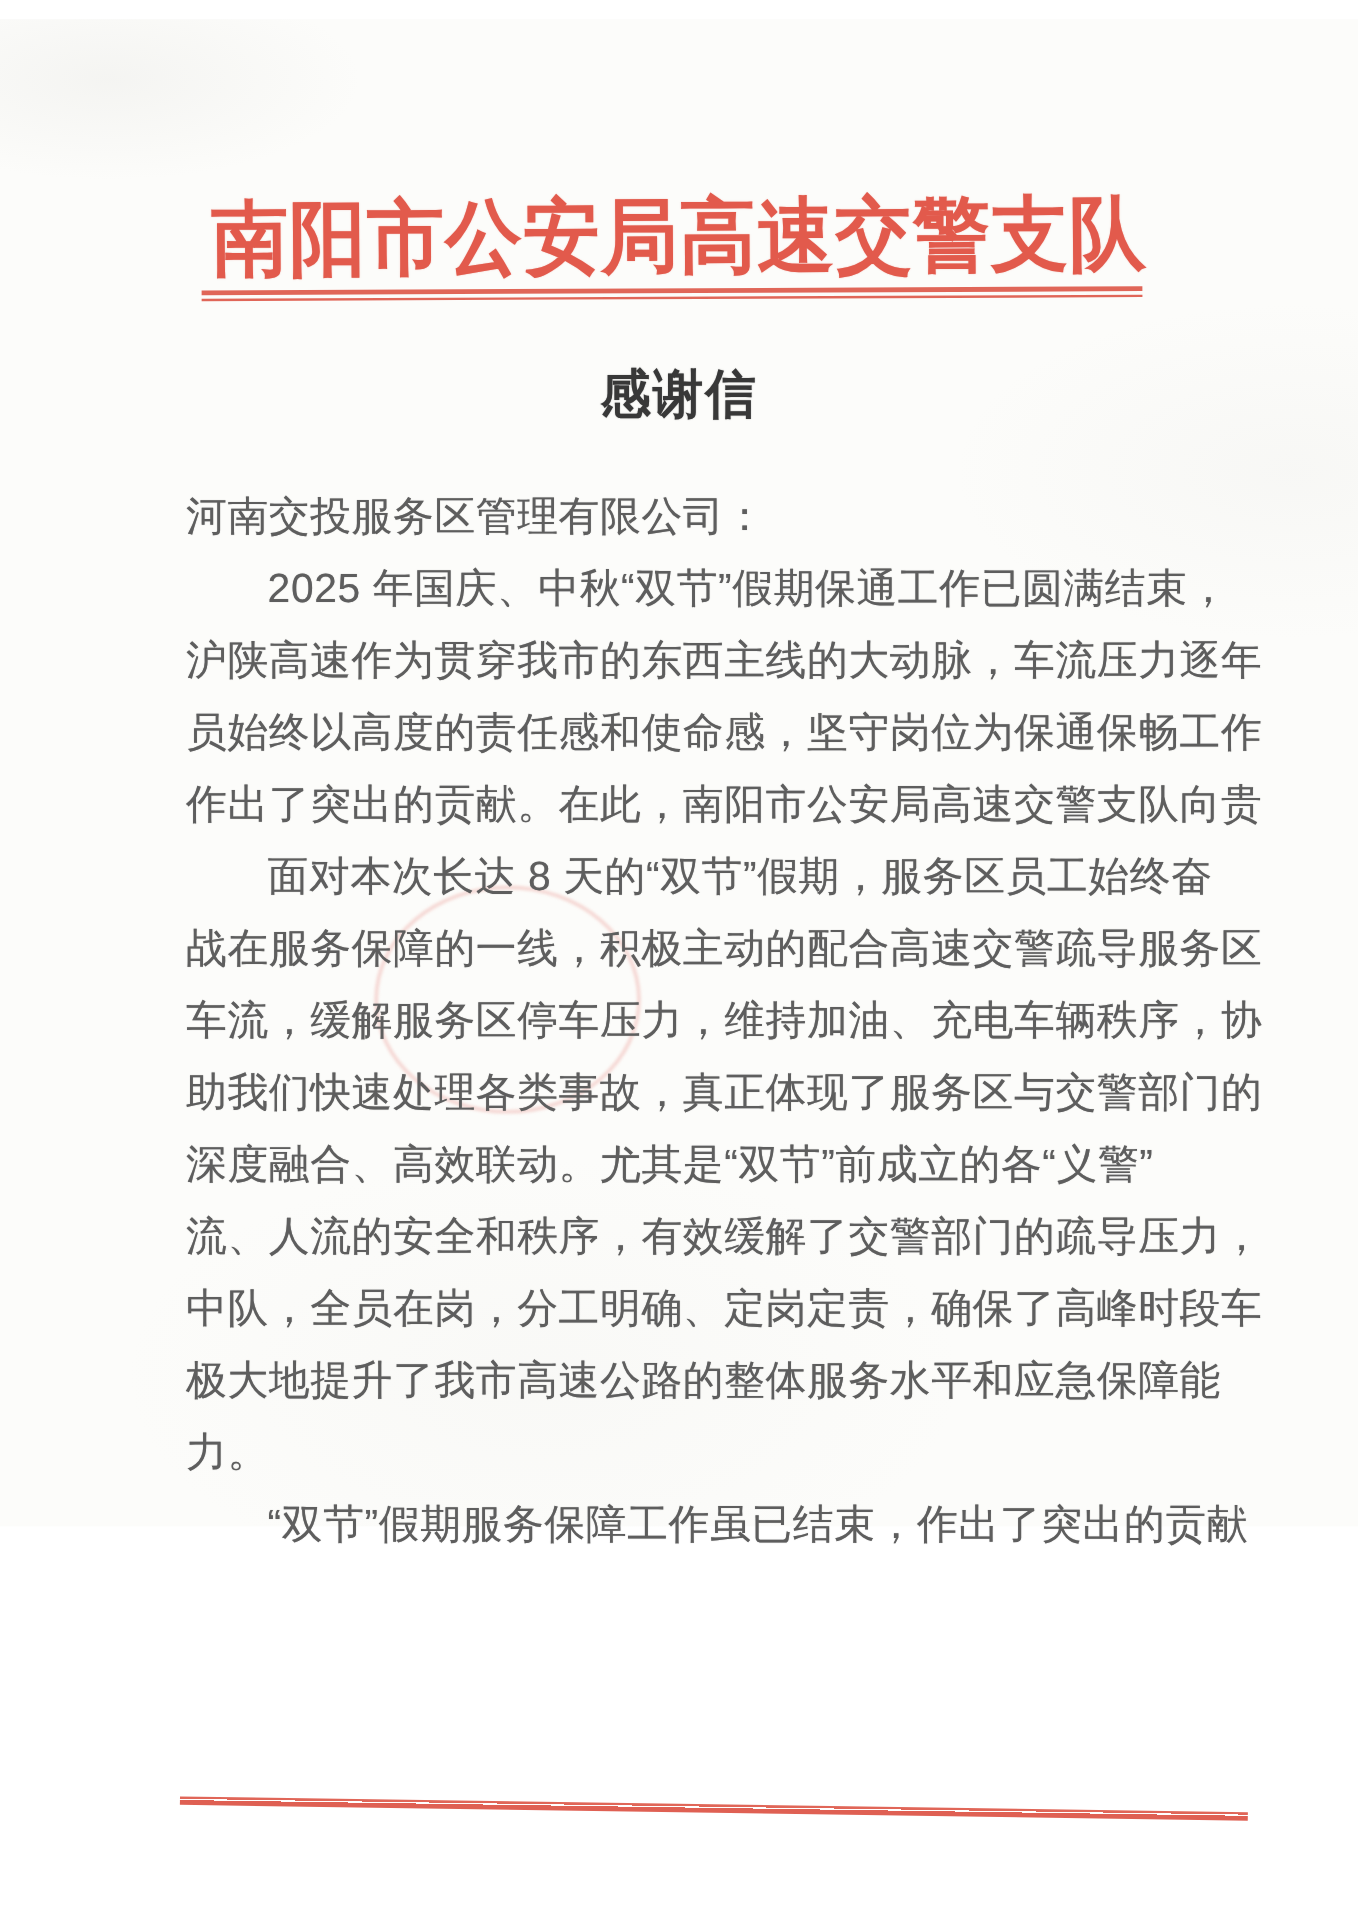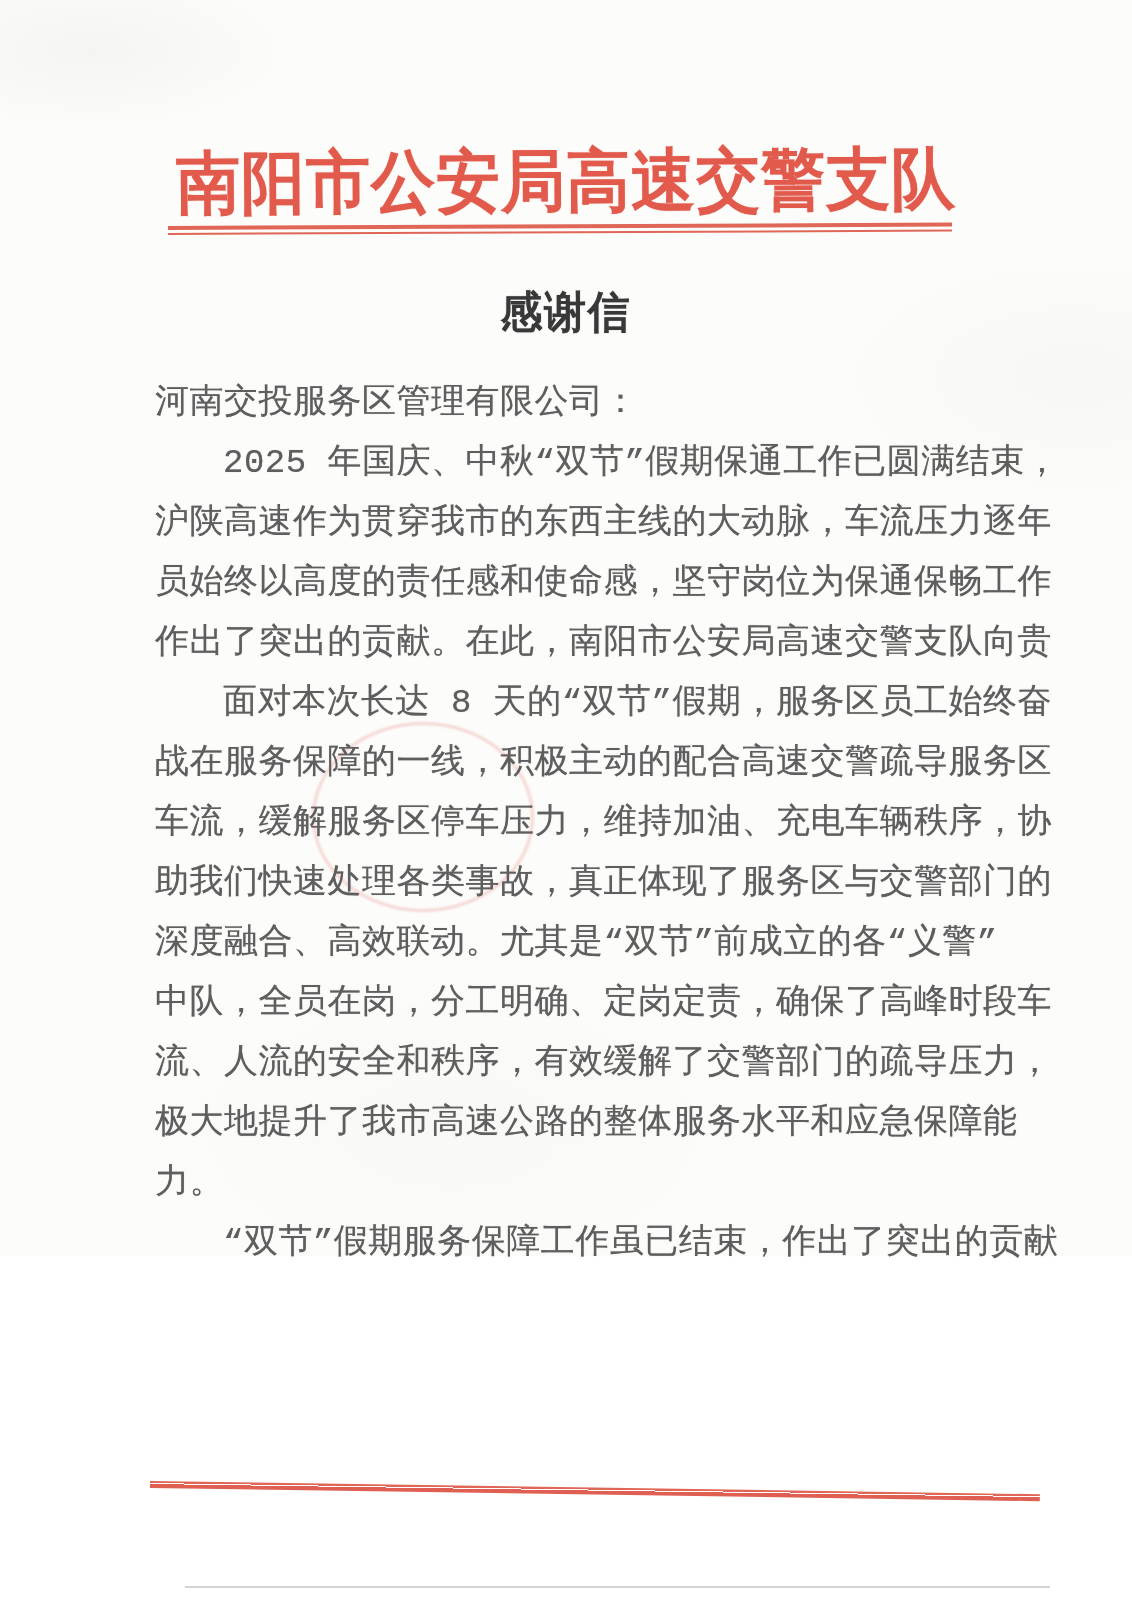--- a/index.html
+++ b/index.html
@@ -12,21 +12,22 @@
   }
   .page {
     position: relative;
     width: 1132px;
     height: 1256px;
     background:
       radial-gradient(ellipse 300px 120px at 8% 4%, rgba(210,210,205,0.18), rgba(255,255,255,0) 70%),
       radial-gradient(ellipse 400px 200px at 95% 30%, rgba(215,215,210,0.12), rgba(255,255,255,0) 70%),
       radial-gradient(ellipse 500px 260px at 40% 90%, rgba(220,220,215,0.10), rgba(255,255,255,0) 70%),
       #fcfcfa;
-    font-family: Liberation Mono, monospace;
+    font-family: Liberation Sans, sans-serif;
+    margin-top: 16px;
   }
 
   
   .letterhead {
     position: absolute;
     top: 138px;
     left: 0;
     right: 0;
     text-align: center;
     font-size: 64px;
@@ -74,21 +75,21 @@
     height: 184px;
     border: 3px solid rgba(231,128,118,0.30);
     border-radius: 50%;
     filter: blur(1.3px);
   }
 
   
   .body-text {
     position: absolute;
     left: 155px;
-    top: 373px;
+    top: 385px;
     width: 780px;
     color: #5e5e5e;
   }
   .line {
     height: 60px;
     line-height: 60px;
     font-size: 34px;
     text-align: justify;
     text-align-last: justify;
     text-justify: inter-character;
@@ -143,22 +144,22 @@
     <div class="line endline">河南交投服务区管理有限公司：</div>
     <div class="line indent">2025 年国庆、中秋“双节”假期保通工作已圆满结束，</div>
     <div class="line">沪陕高速作为贯穿我市的东西主线的大动脉，车流压力逐年</div>
     <div class="line">员始终以高度的责任感和使命感，坚守岗位为保通保畅工作</div>
     <div class="line">作出了突出的贡献。在此，南阳市公安局高速交警支队向贵</div>
     <div class="line indent">面对本次长达 8 天的“双节”假期，服务区员工始终奋</div>
     <div class="line">战在服务保障的一线，积极主动的配合高速交警疏导服务区</div>
     <div class="line">车流，缓解服务区停车压力，维持加油、充电车辆秩序，协</div>
     <div class="line">助我们快速处理各类事故，真正体现了服务区与交警部门的</div>
     <div class="line">深度融合、高效联动。尤其是“双节”前成立的各“义警”</div>
+    <div class="line">流、人流的安全和秩序，有效缓解了交警部门的疏导压力，</div>
     <div class="line">中队，全员在岗，分工明确、定岗定责，确保了高峰时段车</div>
-    <div class="line">流、人流的安全和秩序，有效缓解了交警部门的疏导压力，</div>
     <div class="line">极大地提升了我市高速公路的整体服务水平和应急保障能</div>
     <div class="line endline">力。</div>
     <div class="line indent">“双节”假期服务保障工作虽已结束，作出了突出的贡献</div>
   </div>
 
   <div class="footer-rule"></div>
   <div class="scan-artifact"></div>
 
 </div>
 

